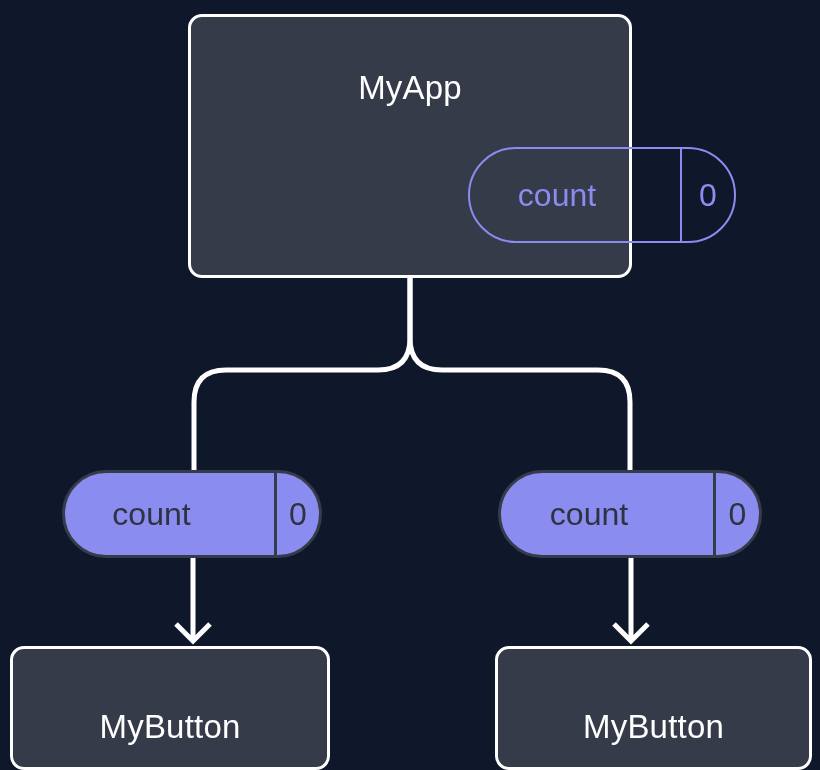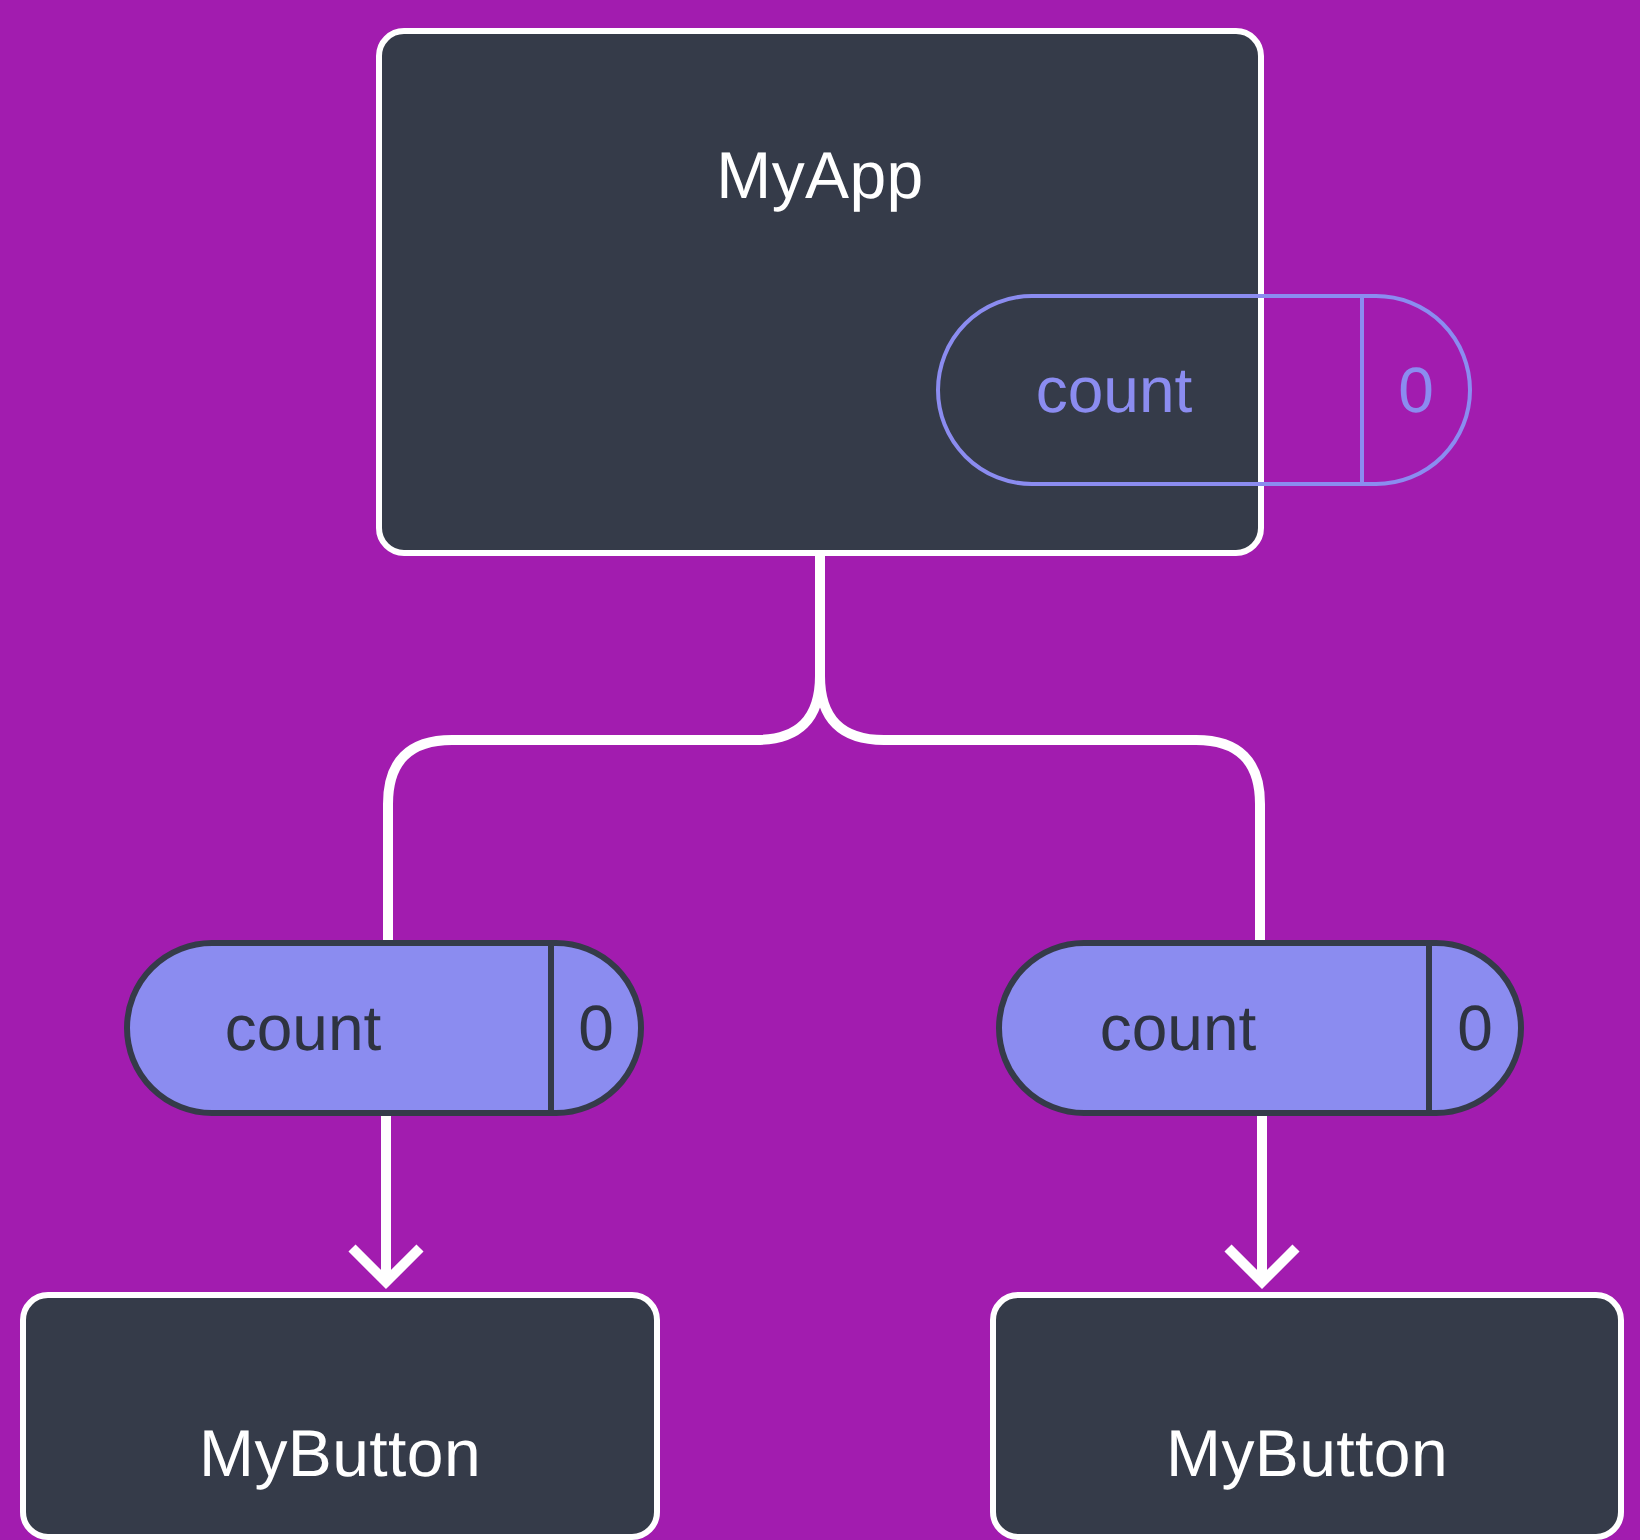--- a/index.html
+++ b/index.html
@@ -4,21 +4,21 @@
 <style>
   html, body {
     margin: 0;
     padding: 0;
     background: #4a6068;
   }
   #stage {
     position: relative;
     width: 820px;
     height: 770px;
-    background: #a21caf;
+    background: #0f172a;
     overflow: hidden;
     font-family: "Liberation Sans", sans-serif;
   }
   #wires {
     position: absolute;
     left: 0; top: 0;
     width: 820px; height: 770px;
     pointer-events: none;
   }
 

